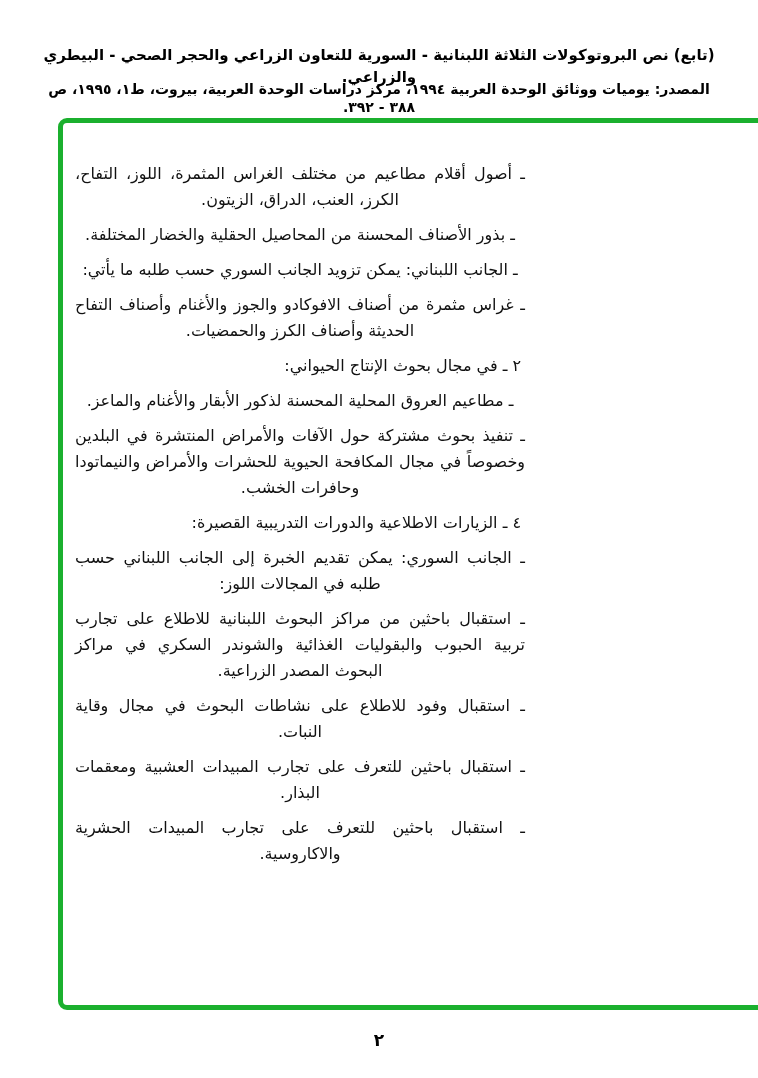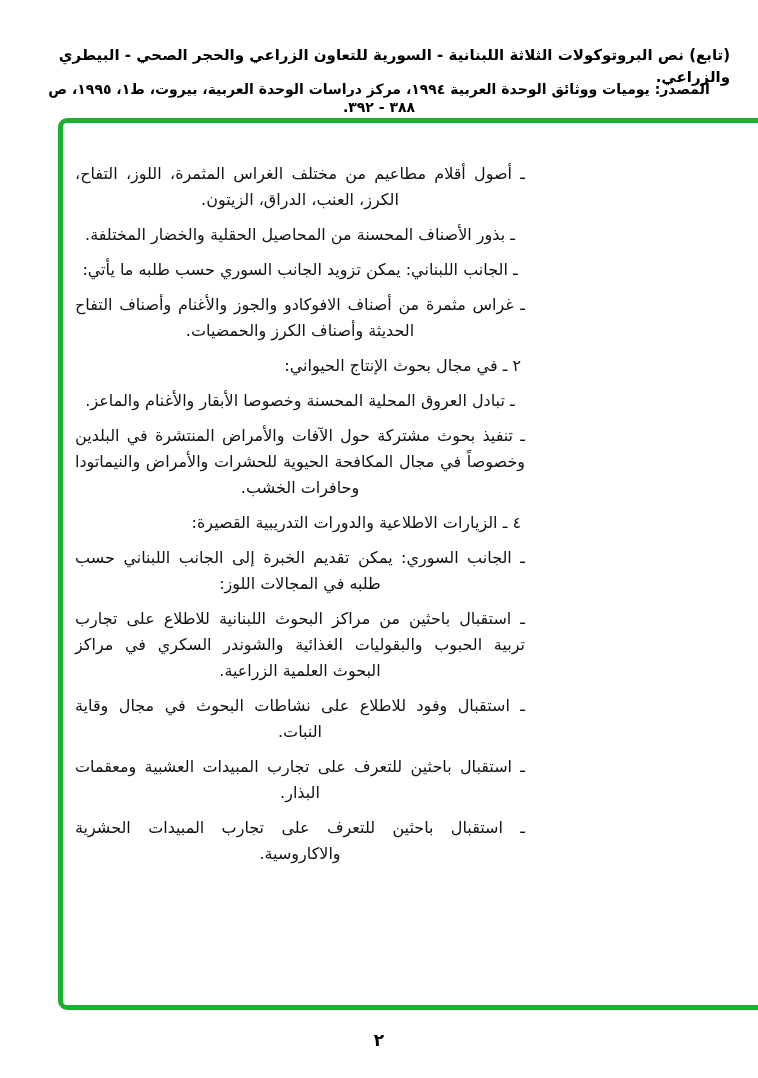--- a/index.html
+++ b/index.html
@@ -8,21 +8,21 @@
   body {
     width: 758px; height: 1078px;
     background: var(--bg);
     position: relative;
     font-family: "DejaVu Sans", sans-serif;
     color: var(--text-color);
     overflow: hidden;
   }
   .header-title {
     position: absolute; top: 44px; left: 28px; right: 28px;
-    direction: rtl; 
+    direction: rtl; text-align: center;
     font-weight: bold; font-size: 15px; line-height: 22px;
     color: #000;
   }
   .source-line {
     position: absolute; top: 80px; left: 40px; right: 40px;
     direction: rtl; text-align: center;
     font-weight: bold; font-size: 14px; line-height: 18px;
     color: #000;
   }
   .protocol-box {
@@ -64,25 +64,25 @@
 
   <div class="source-line">المصدر: يوميات ووثائق الوحدة العربية ١٩٩٤، مركز دراسات الوحدة العربية، بيروت، ط١، ١٩٩٥، ص ٣٨٨ - ٣٩٢.</div>
 
   <div class="protocol-box">
     <div class="protocol-content" id="paragraphs">
         <div class="para">ـ أصول أقلام مطاعيم من مختلف الغراس المثمرة، اللوز، التفاح، الكرز، العنب، الدراق، الزيتون.</div>
         <div class="para">ـ بذور الأصناف المحسنة من المحاصيل الحقلية والخضار المختلفة.</div>
         <div class="para">ـ الجانب اللبناني: يمكن تزويد الجانب السوري حسب طلبه ما يأتي:</div>
         <div class="para">ـ غراس مثمرة من أصناف الافوكادو والجوز والأغنام وأصناف التفاح الحديثة وأصناف الكرز والحمضيات.</div>
         <div class="para heading">٢ ـ في مجال بحوث الإنتاج الحيواني:</div>
-        <div class="para">ـ تبادل العروق المحلية المحسنة وخصوصا الأبقار والأغنام والماعز.</div>
+        <div class="para">ـ مطاعيم العروق المحلية المحسنة لذكور الأبقار والأغنام والماعز.</div>
         <div class="para">ـ تنفيذ بحوث مشتركة حول الآفات والأمراض المنتشرة في البلدين وخصوصاً في مجال المكافحة الحيوية للحشرات والأمراض والنيماتودا وحافرات الخشب.</div>
         <div class="para heading">٤ ـ الزيارات الاطلاعية والدورات التدريبية القصيرة:</div>
         <div class="para">ـ الجانب السوري: يمكن تقديم الخبرة إلى الجانب اللبناني حسب طلبه في المجالات اللوز:</div>
-        <div class="para">ـ استقبال باحثين من مراكز البحوث اللبنانية للاطلاع على تجارب تربية الحبوب والبقوليات الغذائية والشوندر السكري في مراكز البحوث العلمية الزراعية.</div>
+        <div class="para">ـ استقبال باحثين من مراكز البحوث اللبنانية للاطلاع على تجارب تربية الحبوب والبقوليات الغذائية والشوندر السكري في مراكز البحوث المصدر الزراعية.</div>
         <div class="para">ـ استقبال وفود للاطلاع على نشاطات البحوث في مجال وقاية النبات.</div>
         <div class="para">ـ استقبال باحثين للتعرف على تجارب المبيدات العشبية ومعقمات البذار.</div>
         <div class="para">ـ استقبال باحثين للتعرف على تجارب المبيدات الحشرية والاكاروسية.</div>
       </div>
   </div>
 
   <div class="page-number">٢</div>
 
 </div>
 

